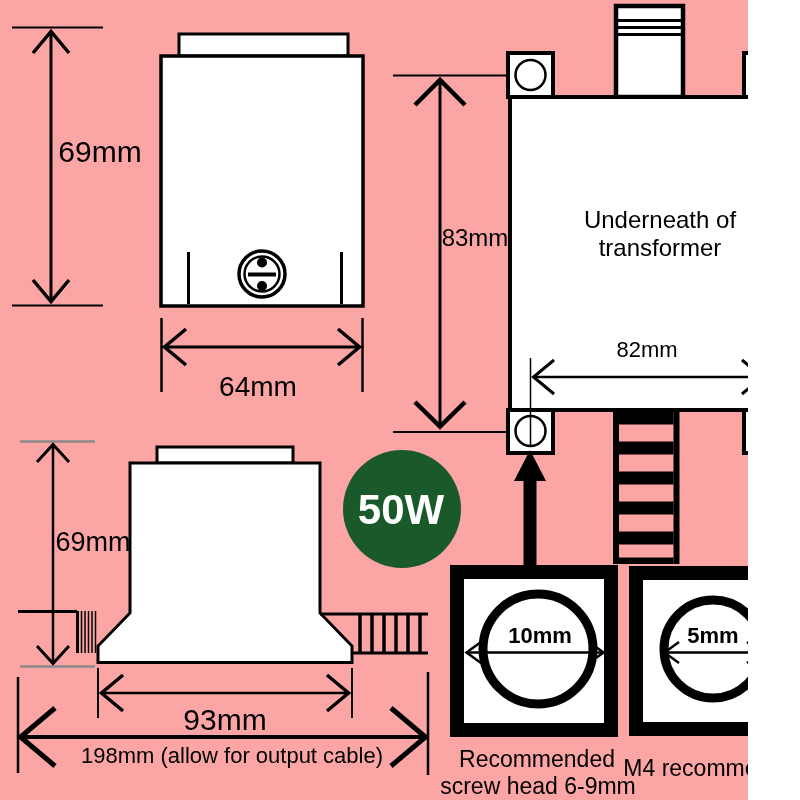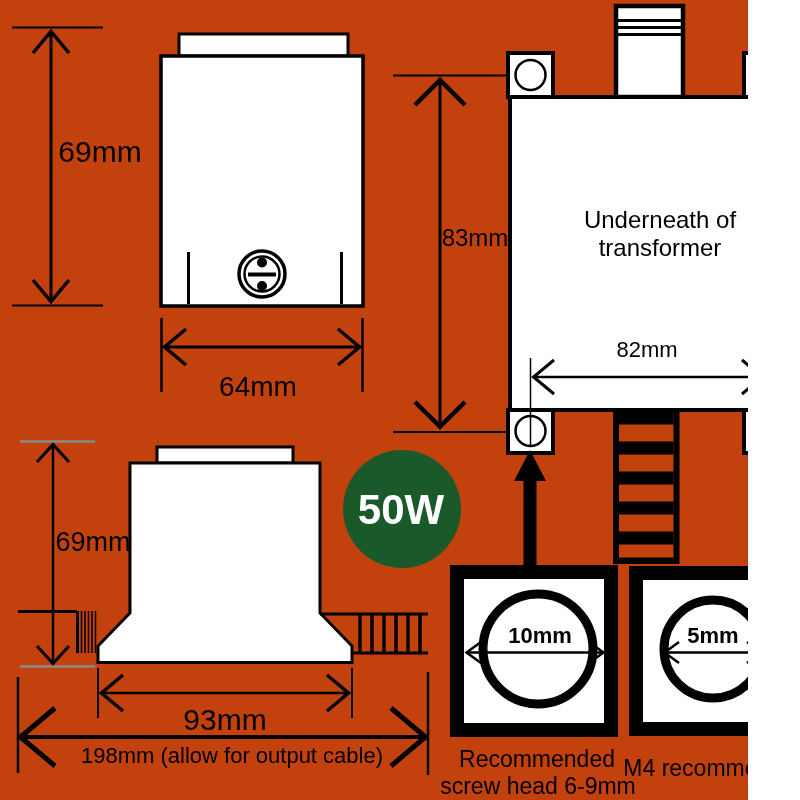--- a/index.html
+++ b/index.html
@@ -4,21 +4,21 @@
 <style>
   html, body {
     margin: 0;
     padding: 0;
     background: #ffffff;
   }
   #canvas {
     position: relative;
     width: 748px;
     height: 800px;
-    background: #c2410c;
+    background: #fca5a5;
     overflow: hidden;
     font-family: "Liberation Sans", sans-serif;
   }
   svg text {
     font-family: "Liberation Sans", "DejaVu Sans", sans-serif;
     fill: #000000;
   }
   .dim-label { font-weight: 400; }
   .bold-label { font-weight: 700; }
 </style>

